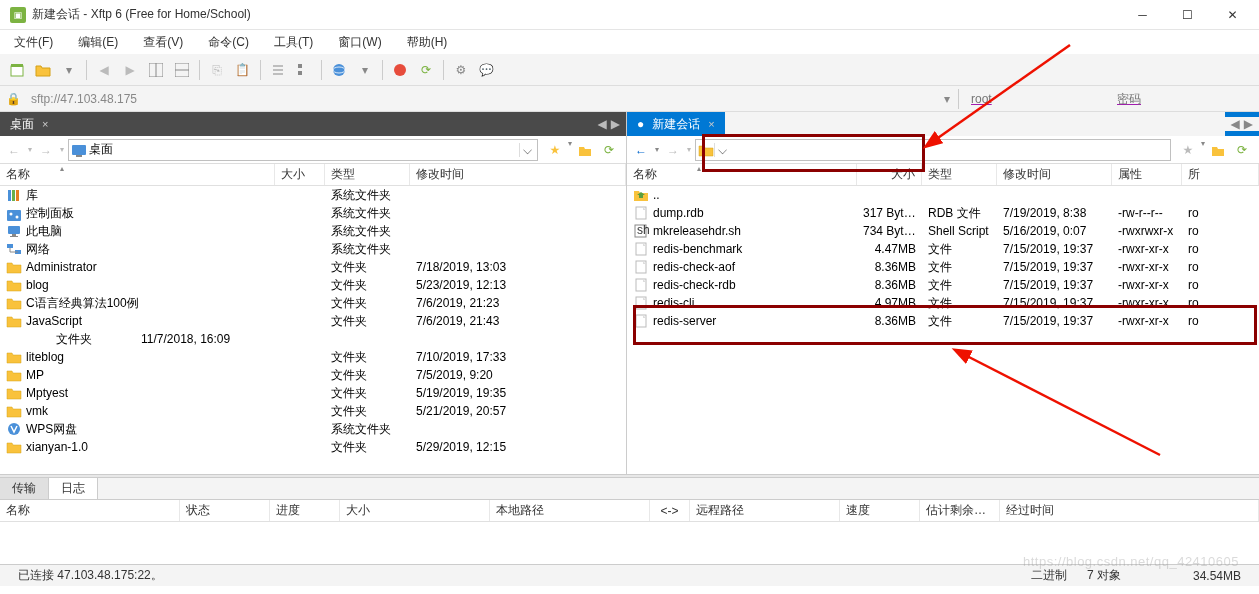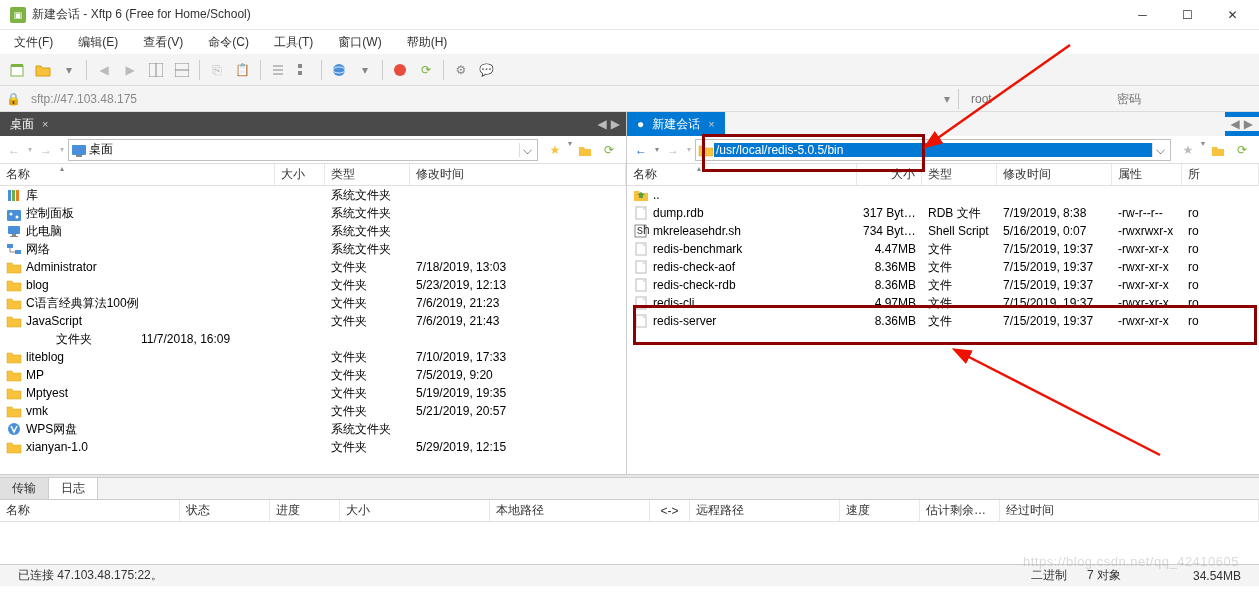--- a/index.html
+++ b/index.html
@@ -9,21 +9,21 @@
 .titlebar .title { flex: 1; color: #333; }
 .winbtns { display: flex; }
 .winbtn { width: 45px; height: 30px; display: flex; align-items: center; justify-content: center; color: #333; }
 .menubar { height: 24px; display: flex; align-items: center; padding: 0 8px; gap: 13px; background: #fff; }
 .menubar span { padding: 2px 6px; color: #333; }
 .toolbar { height: 32px; display: flex; align-items: center; padding: 0 6px; gap: 4px; background: #f4f4f4; border-bottom: 1px solid #ddd; }
 .tb-btn { width: 22px; height: 22px; display: flex; align-items: center; justify-content: center; border-radius: 2px; }
 .tb-sep { width: 1px; height: 20px; background: #ccc; margin: 0 2px; }
 .addr-row { height: 26px; display: flex; align-items: center; padding: 0 6px; gap: 6px; background: #f4f4f4; border-bottom: 1px solid #ddd; }
 .addr-input { flex: 1; height: 20px; border: 1px solid #ddd; background: #fff; padding: 0 4px; color: #888; }
-.cred-input { width: 140px; height: 20px; border: none; background: transparent; padding: 0 4px; color: #15803d; }
+.cred-input { width: 140px; height: 20px; border: none; background: transparent; padding: 0 4px; color: #a21caf; text-decoration: underline; }
 .panes { display: flex; height: 362px; }
 .pane { display: flex; flex-direction: column; overflow: hidden; }
 .pane.left { width: 627px; border-right: 1px solid #ccc; }
 .pane.right { flex: 1; }
 .tabrow { height: 24px; background: #4a4a4a; display: flex; align-items: center; position: relative; }
 .tab { height: 24px; background: #4a4a4a; color: #fff; display: flex; align-items: center; padding: 0 10px; gap: 8px; }
 .tab.remote { background: #0078d4; }
 .tab .x { color: #ccc; font-size: 11px; }
 .tab-arrows { margin-left: auto; display: flex; gap: 4px; padding: 0 6px; color: #bbb; }
 .navrow { height: 28px; display: flex; align-items: center; padding: 0 4px; gap: 4px; background: #fff; border-bottom: 1px solid #ddd; }
@@ -385,21 +385,20 @@
     </div>
     <div class="navrow">
       <div class="nav-arrow">←</div>
       <span style="color:#888;font-size:8px">▾</span>
       <div class="nav-arrow dis">→</div>
       <span style="color:#bbb;font-size:8px">▾</span>
       <div class="path-combo">
         <svg class="folder-svg">
             <path d="M1 3 L6 3 L7 5 L15 5 L15 13 L1 13 Z" fill="#f9c23c" stroke="#d4a017" stroke-width="0.5"></path>
           </svg>
-        <span class="path-text sel">/usr/local/redis-5.0.5/bin</span>
         <span class="combo-v">⌵</span>
       </div>
       <div class="nav-icons">
         <span class="tb-btn" style="color:#bbb">★</span>
         <span style="color:#888;font-size:8px">▾</span>
         <span class="tb-btn">
             <svg width="14" height="14">
               <path d="M1 4 L6 4 L7 6 L13 6 L13 13 L1 13 Z" fill="#f9c23c"></path>
             </svg>
           </span>

